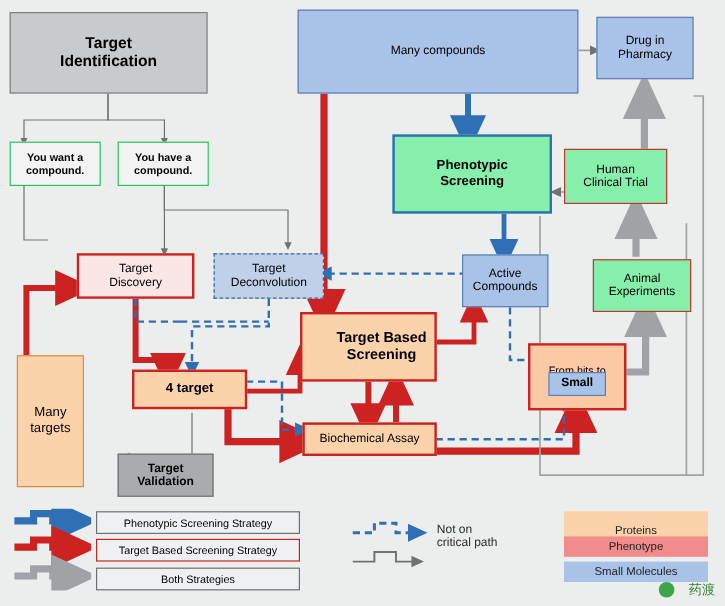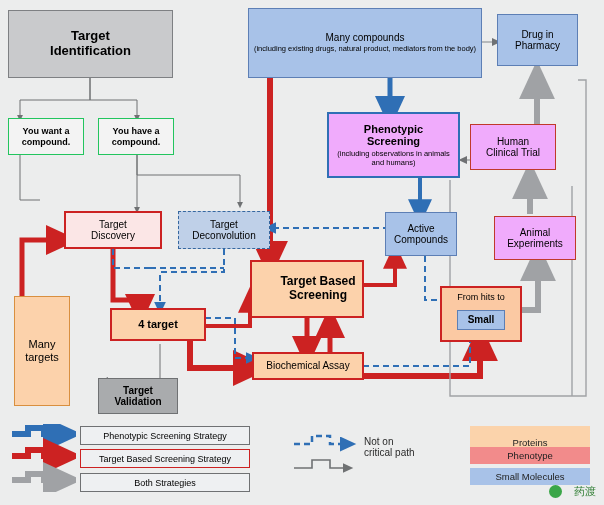--- a/index.html
+++ b/index.html
@@ -22,21 +22,21 @@
     z-index:3;
   }
   .node .inner{width:100%;padding:2px 3px;}
   .ttl{font-weight:bold;}
   .sub{font-size:7.5px;font-weight:normal;display:block;margin-top:2px;}
 
   
   .grey{background:#c9cacc;border:1px solid #7e8083;}
   .blue{background:#a8c2e8;border:1px solid #5d7fb5;}
   .bluedash{background:#bfd0e8;border:1px dashed #35679f;}
-  .red{background:#f0abfc;border:1px solid #c0392b;}
+  .red{background:#86efac;border:1px solid #c0392b;}
   .redline{background:#fbe6e6;border:1px solid #d05a53;}
   .orange{background:#fcd2ab;border:1px solid #d98f3f;}
   .orangeblue{background:#fbc9a3;border:1px solid #d98f3f;}
   .darkgrey{background:#a9abad;border:1px solid #6f7173;}
   .plain{background:#f3f3f3;border:1px solid #22c55e;font-weight:bold;}
 
   .legendbox{
     position:absolute;
     box-sizing:border-box;
     display:flex;align-items:center;justify-content:center;
@@ -130,21 +130,20 @@
 </svg>
 
 <div class="node grey" style="left:8px;top:10px;width:165px;height:68px;font-size:13px;">
   <div class="inner ttl" style="white-space:pre-line;">Target
 Identification</div>
 </div>
 
 <div class="node blue" style="left:248px;top:8px;width:234px;height:70px;font-size:10px;">
   <div class="inner">
     <span>Many compounds</span>
-    <span class="sub">(including existing drugs, natural product, mediators from the body)</span>
   </div>
 </div>
 
 <div class="node blue" style="left:497px;top:14px;width:81px;height:52px;font-size:10px;">
   <div class="inner" style="white-space:pre-line;">Drug in
 Pharmacy</div>
 </div>
 
 <div class="node plain" style="left:8px;top:118px;width:76px;height:37px;font-size:9px;">
   <div class="inner" style="white-space:pre-line;">You want a
@@ -153,21 +152,20 @@
 
 <div class="node plain" style="left:98px;top:118px;width:76px;height:37px;font-size:9px;">
   <div class="inner" style="white-space:pre-line;">You have a
 compound.</div>
 </div>
 
 <div class="node red" style="left:327px;top:112px;width:133px;height:66px;font-size:11px;border:2px solid #2f6fb5;">
   <div class="inner">
     <span class="ttl" style="white-space:pre-line;">Phenotypic
 Screening</span>
-    <span class="sub">(including observations in animals and humans)</span>
   </div>
 </div>
 
 <div class="node red" style="left:470px;top:124px;width:86px;height:46px;font-size:10px;">
   <div class="inner" style="white-space:pre-line;">Human
 Clinical Trial</div>
 </div>
 
 <div class="node redline" style="left:64px;top:211px;width:98px;height:38px;font-size:10px;border:2px solid #cc2222;">
   <div class="inner" style="white-space:pre-line;">Target
@@ -192,21 +190,21 @@
 <div class="node orange" style="left:250px;top:260px;width:114px;height:58px;font-size:12px;border:2px solid #cc2222;">
   <div class="inner ttl" style="white-space:pre-line;padding-left:25px;">Target Based
 Screening</div>
 </div>
 
 <div class="node orange" style="left:110px;top:308px;width:96px;height:33px;font-size:11px;border:2px solid #cc2222;">
   <div class="inner ttl">4 target</div>
 </div>
 
 <div class="node orangeblue" style="left:440px;top:286px;width:82px;height:56px;font-size:9px;border:2px solid #cc2222;align-items:flex-start;">
-  <div class="inner" style="padding-top:4px;text-align:center;">
+  <div class="inner" style="padding-top:16px;text-align:center;">
     <span>From hits to</span>
   </div>
 </div>
 <div class="node blue" style="left:457px;top:310px;width:48px;height:20px;font-size:10px;z-index:5;">
   <div class="inner ttl">Small</div>
 </div>
 
 <div class="node orange" style="left:14px;top:296px;width:56px;height:110px;font-size:11px;">
   <div class="inner" style="white-space:pre-line;">Many
 targets</div>

